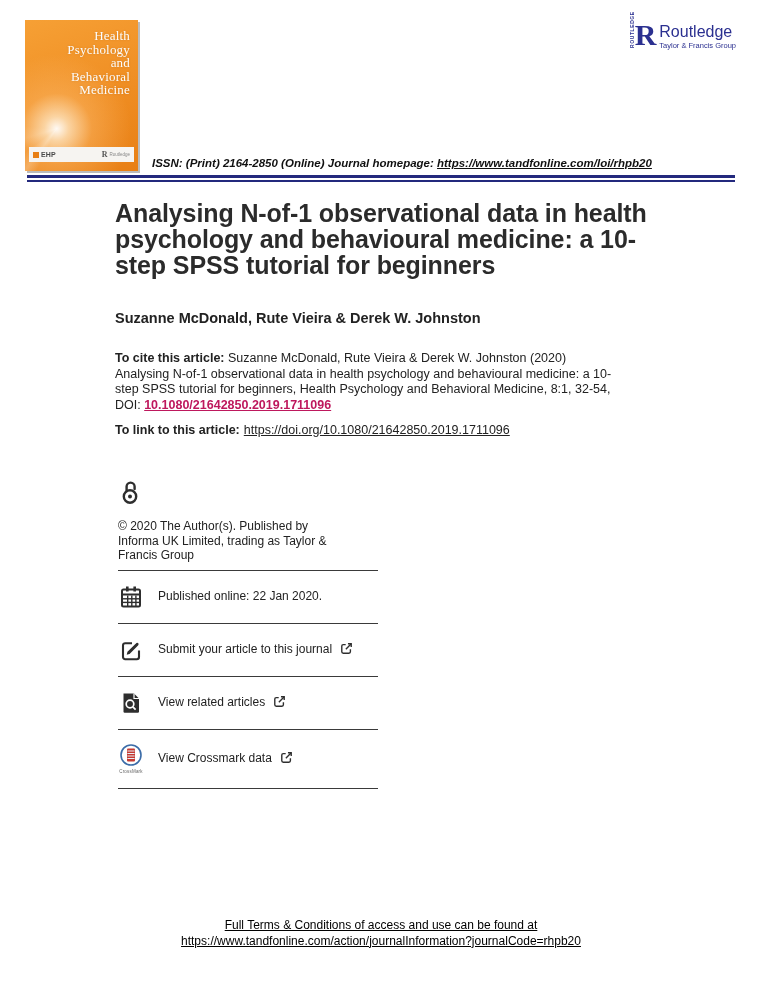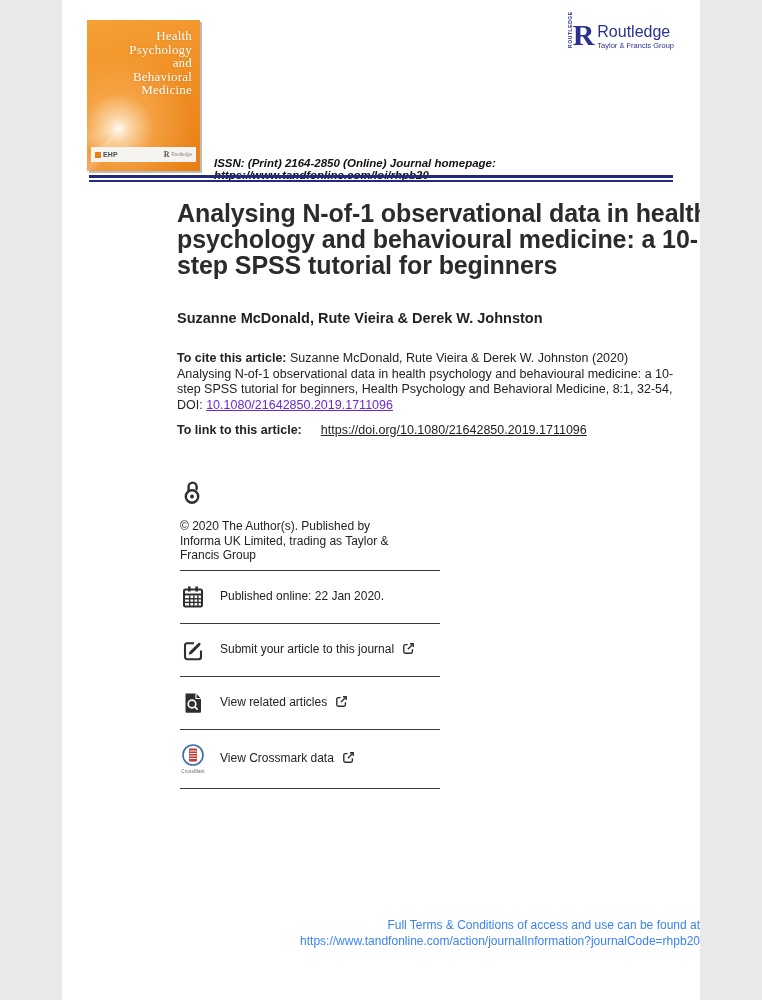--- a/index.html
+++ b/index.html
@@ -1,17 +1,17 @@
 <!DOCTYPE html>
 <html><head>
 <meta charset="utf-8">
 <style>
   html,body{margin:0;padding:0;background:#e9e9e9;}
   .page{
-    position:relative;width:638px;height:1000px;margin:0 auto;background:#fff;
+    position:relative;width:762px;height:1000px;margin:0 auto;background:#fff;
     font-family:"Liberation Sans","DejaVu Sans",sans-serif;color:#1e1e1e;overflow:hidden;
   }
   
   .cover{
     position:absolute;left:25px;top:20px;width:113px;height:151px;
     background:
       radial-gradient(circle at 28% 72%, rgba(255,255,255,.95) 0%, rgba(255,236,205,.75) 9%, rgba(252,185,106,.45) 26%, rgba(244,155,50,0) 55%),
       conic-gradient(from 205deg at 28% 72%, rgba(255,255,255,0) 0deg, rgba(255,255,255,.30) 12deg, rgba(255,255,255,0) 28deg, rgba(255,255,255,.18) 48deg, rgba(255,255,255,0) 70deg, rgba(255,255,255,0) 360deg),
       linear-gradient(160deg,#f6a035 0%,#ef8d22 55%,#e87f15 100%);
     box-shadow:2px 2px 0 rgba(175,175,175,.85);
@@ -47,36 +47,36 @@
   .issn-line{position:absolute;left:152px;top:157px;font-size:11.5px;font-weight:bold;color:#111;font-style:italic;}
   .issn-line a{color:#111;text-decoration:underline;}
   .rule{position:absolute;left:27px;right:27px;top:175px;height:3px;background:#23297d;}
   .rule::after{content:"";position:absolute;left:0;right:0;top:5px;height:1.5px;background:#23297d;}
   
   .article-title{position:absolute;left:115px;top:200px;width:545px;
     font-size:25px;font-weight:bold;line-height:26px;color:#2b2b2b;letter-spacing:-.1px;}
   .authors{position:absolute;left:115px;top:310px;font-size:14.5px;font-weight:bold;color:#222;}
   .cite-block{position:absolute;left:115px;top:351px;width:505px;font-size:12.5px;line-height:15.5px;color:#222;}
   .cite-block b{font-weight:bold;margin-top:30px;}
-  .doi-link{color:#6d28d9;text-decoration:underline;}
+  .doi-link{color:#be185d;text-decoration:underline;font-weight:bold;}
   .link-block{position:absolute;left:115px;top:423px;font-size:12.5px;color:#222;}
   .link-block b{font-weight:bold;}
-  .link-block a{color:#222;text-decoration:underline;margin-left:19px;}
+  .link-block a{color:#222;text-decoration:underline;margin-left:4px;}
   
   .actions{position:absolute;left:118px;top:479px;width:260px;}
   .action-row{display:flex;align-items:center;gap:14px;padding:12px 0;border-bottom:1.5px solid #3a3a3a;}
   .action-row.first{padding-top:0;align-items:flex-start;padding-bottom:7px;flex-direction:column;}
   .action-row.gapbig{padding:14px 0;}
   .action-icon{flex:0 0 26px;display:flex;flex-direction:column;align-items:center;}
   .action-text{font-size:12px;line-height:14.5px;color:#222;}
   .action-link{font-size:12px;color:#222;display:flex;align-items:flex-start;gap:6px;}
   .ext{display:inline-block;margin-left:2px;}
   .crossmark-cap{font-size:4.5px;color:#666;margin-top:1px;letter-spacing:.2px;}
   
-  .footer{position:absolute;left:0;right:0;top:918px;text-align:right;font-size:12px;line-height:15.5px;color:#3b82f6;}
+  .footer{position:absolute;left:0;right:0;top:918px;text-align:center;font-size:12px;line-height:15.5px;color:#000000;text-decoration:underline;}
 </style>
 </head>
 <body>
 
 <div class="page">
 
   <div class="cover">
     <div class="cover-title">
       <div>Health</div>
       <div>Psychology</div>

